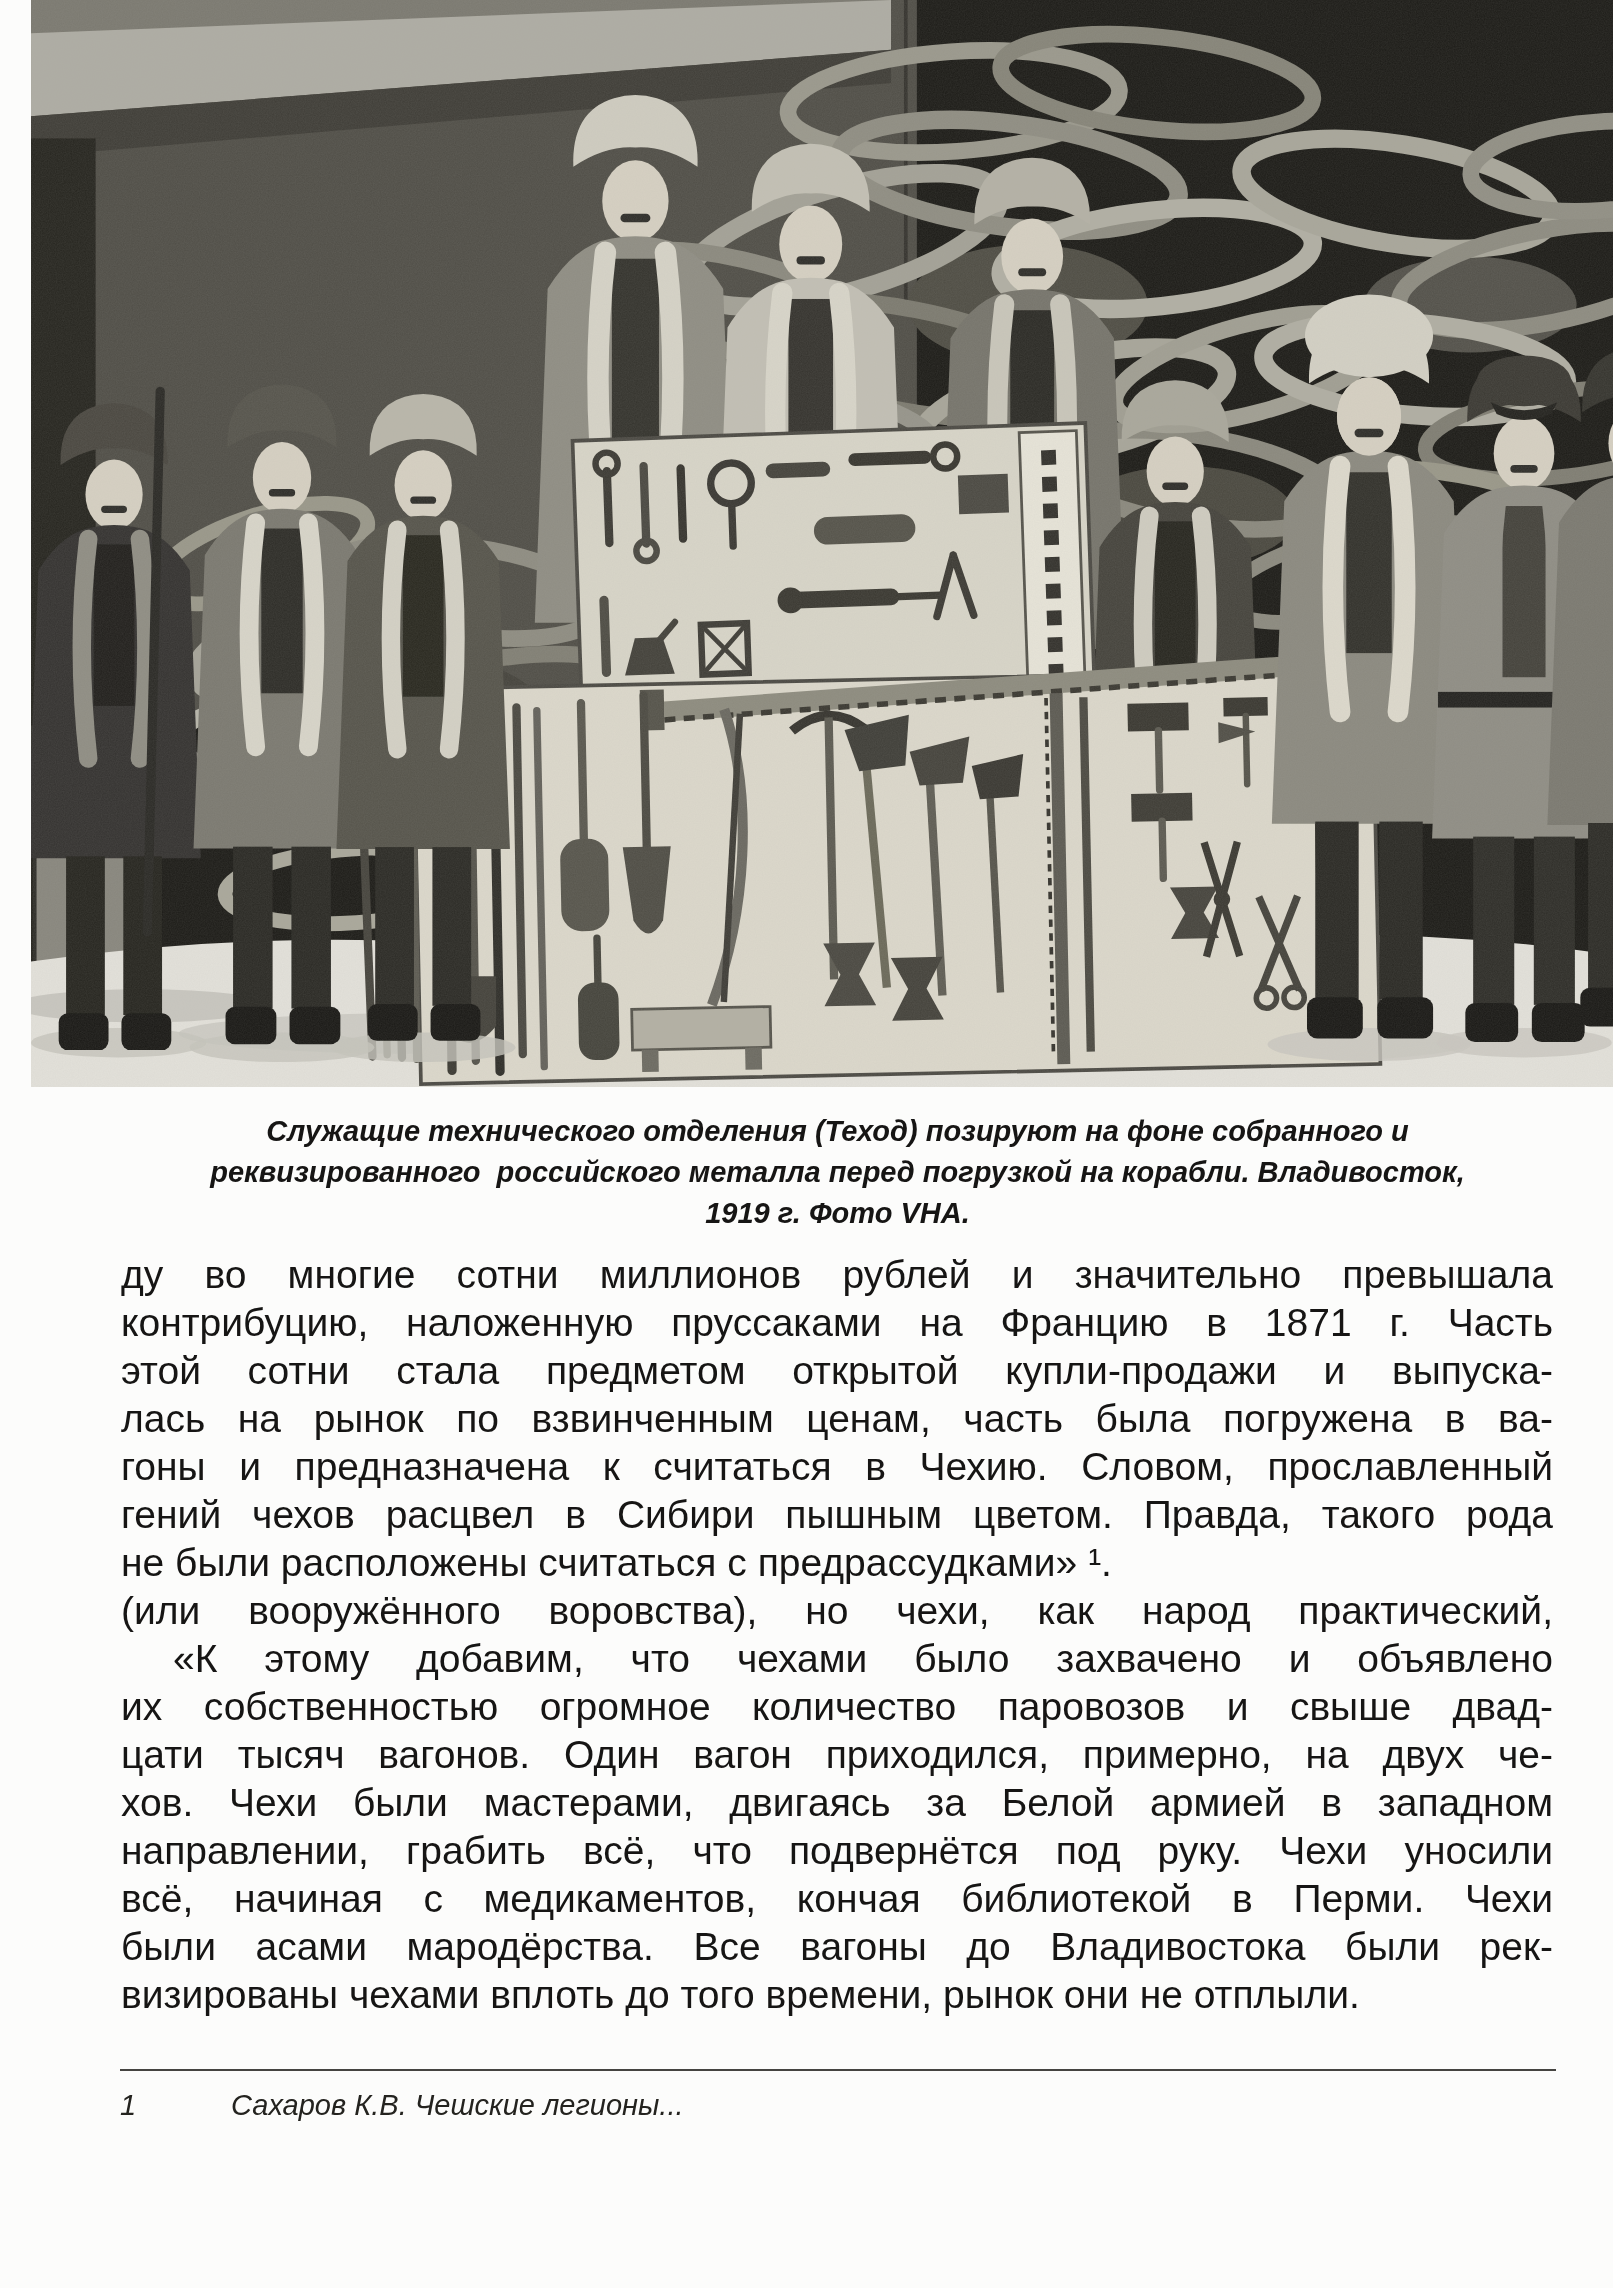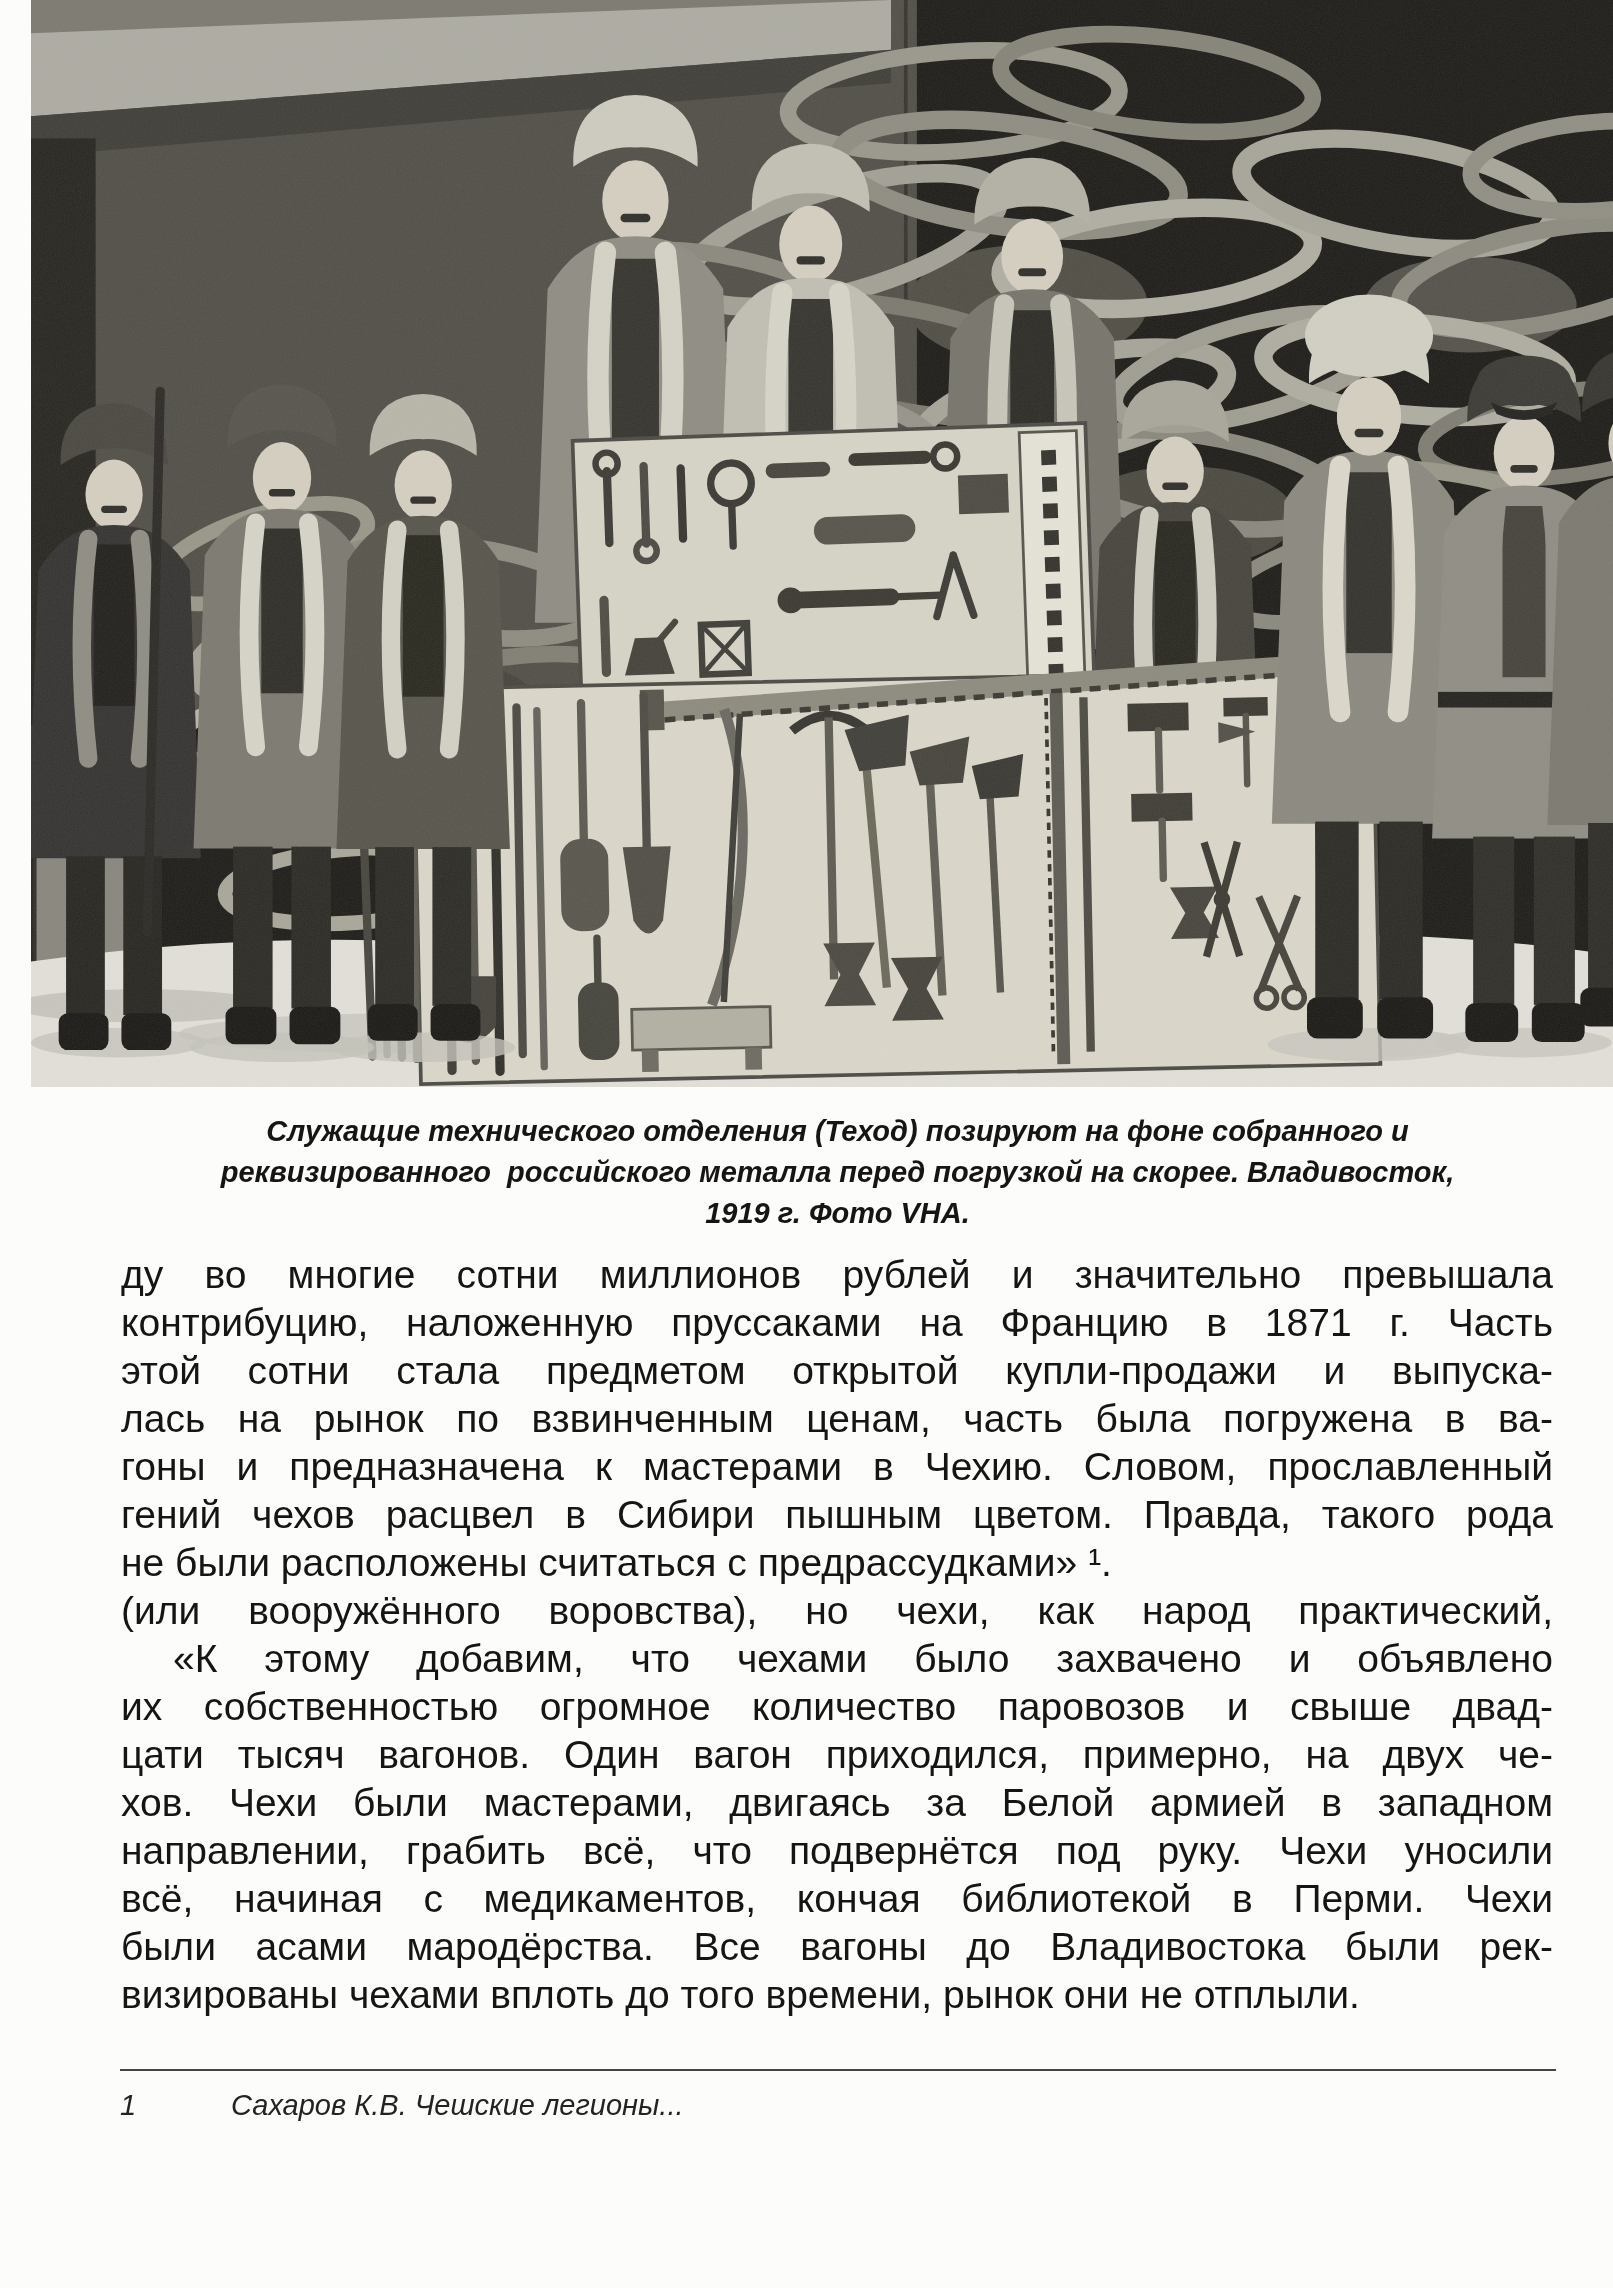--- a/index.html
+++ b/index.html
@@ -277,31 +277,31 @@
       <g transform="translate(1742,390) scale(1.05)">
         <use href="#man" style="--coat:#7b7970;--hat:#35342e;--fur:#7b7970;--inner:#3c3a34;--pants:#2c2b26;"></use>
       </g>
 
       <rect x="0" y="0" width="1748" height="1178" filter="url(#grain)"></rect>
     </svg>
   </figure>
 
   <div class="caption" id="caption">
       <div class="caption-line">Служащие технического отделения (Теход) позируют на фоне собранного и</div>
-      <div class="caption-line">реквизированного  российского металла перед погрузкой на скорее. Владивосток,</div>
+      <div class="caption-line">реквизированного  российского металла перед погрузкой на корабли. Владивосток,</div>
       <div class="caption-line">1919 г. Фото VHA.</div>
     </div>
 
   <div class="body-text" id="bodytext">
       <div>
         <div class="body-line">ду во многие сотни миллионов рублей и значительно превышала</div>
         <div class="body-line">контрибуцию, наложенную пруссаками на Францию в 1871 г. Часть</div>
         <div class="body-line">этой сотни стала предметом открытой купли-продажи и выпуска-</div>
         <div class="body-line">лась на рынок по взвинченным ценам, часть была погружена в ва-</div>
-        <div class="body-line">гоны и предназначена к мастерами в Чехию. Словом, прославленный</div>
+        <div class="body-line">гоны и предназначена к считаться в Чехию. Словом, прославленный</div>
         <div class="body-line">гений чехов расцвел в Сибири пышным цветом. Правда, такого рода</div>
         <div class="body-line last">не были расположены считаться с предрассудками» ¹.</div>
         <div class="body-line">(или вооружённого воровства), но чехи, как народ практический,</div>
       </div>
       <div>
         <div class="body-line first-indent">«К этому добавим, что чехами было захвачено и объявлено</div>
         <div class="body-line">их собственностью огромное количество паровозов и свыше двад-</div>
         <div class="body-line">цати тысяч вагонов. Один вагон приходился, примерно, на двух че-</div>
         <div class="body-line">хов. Чехи были мастерами, двигаясь за Белой армией в западном</div>
         <div class="body-line">направлении, грабить всё, что подвернётся под руку. Чехи уносили</div>

